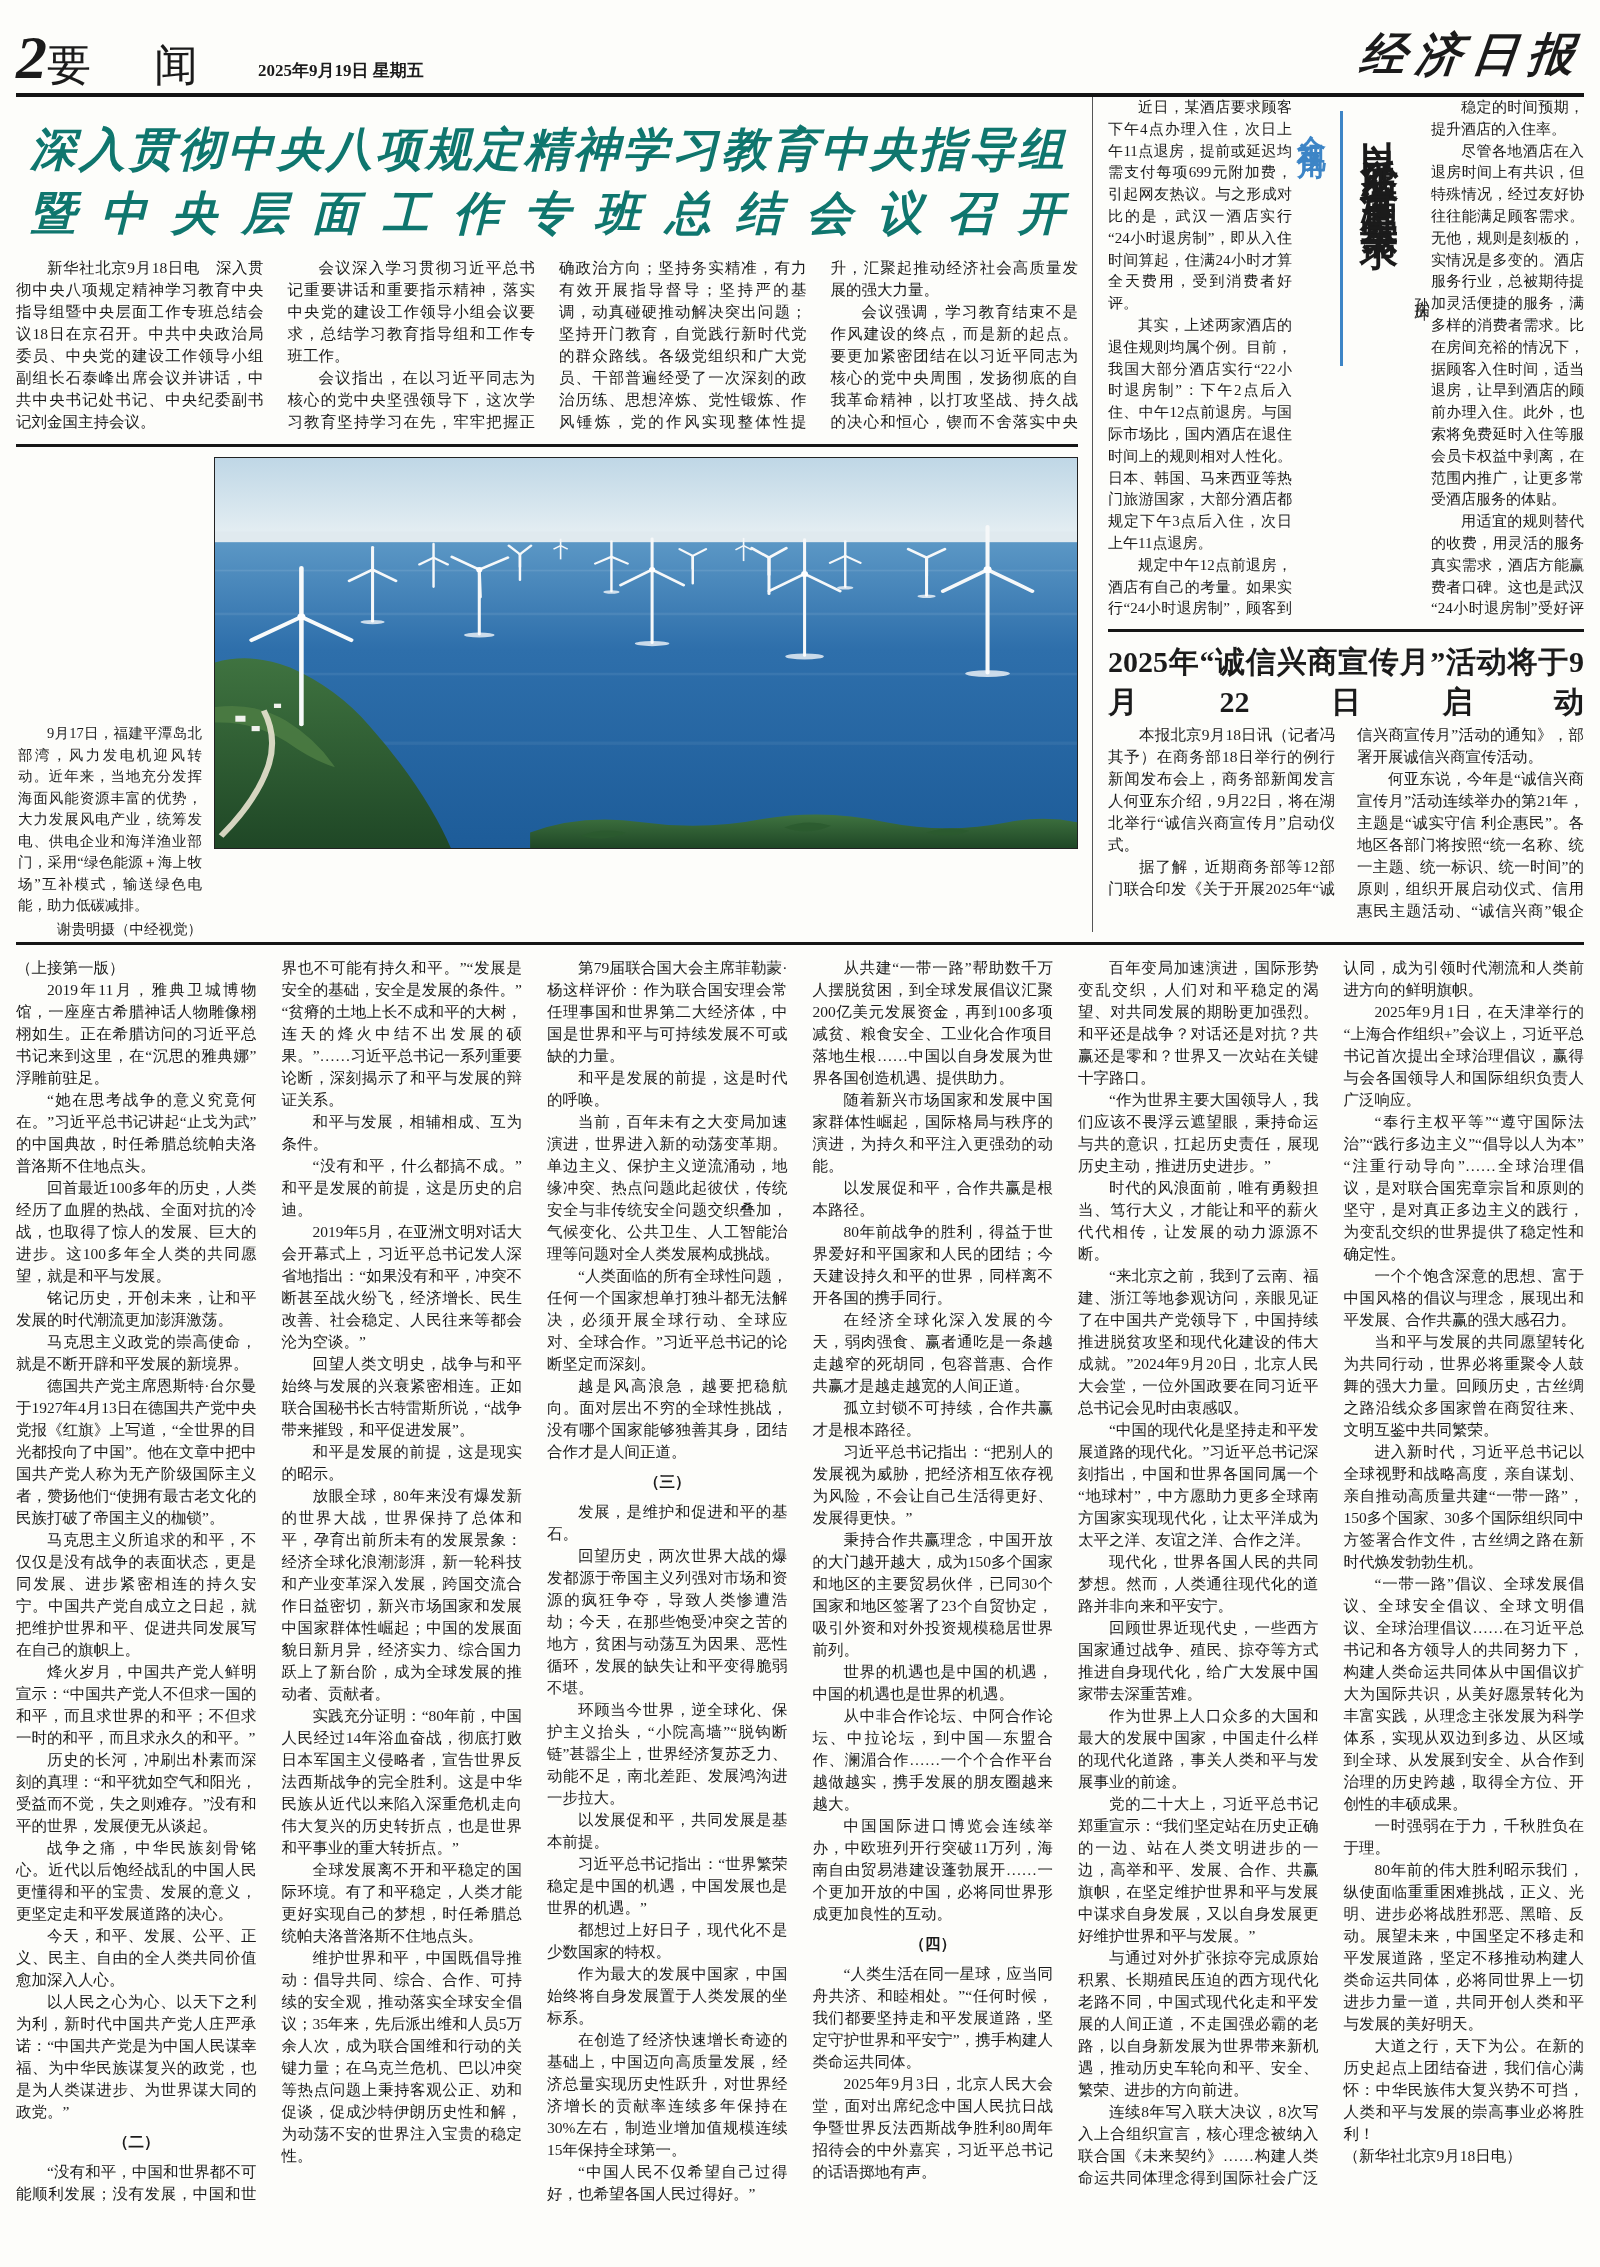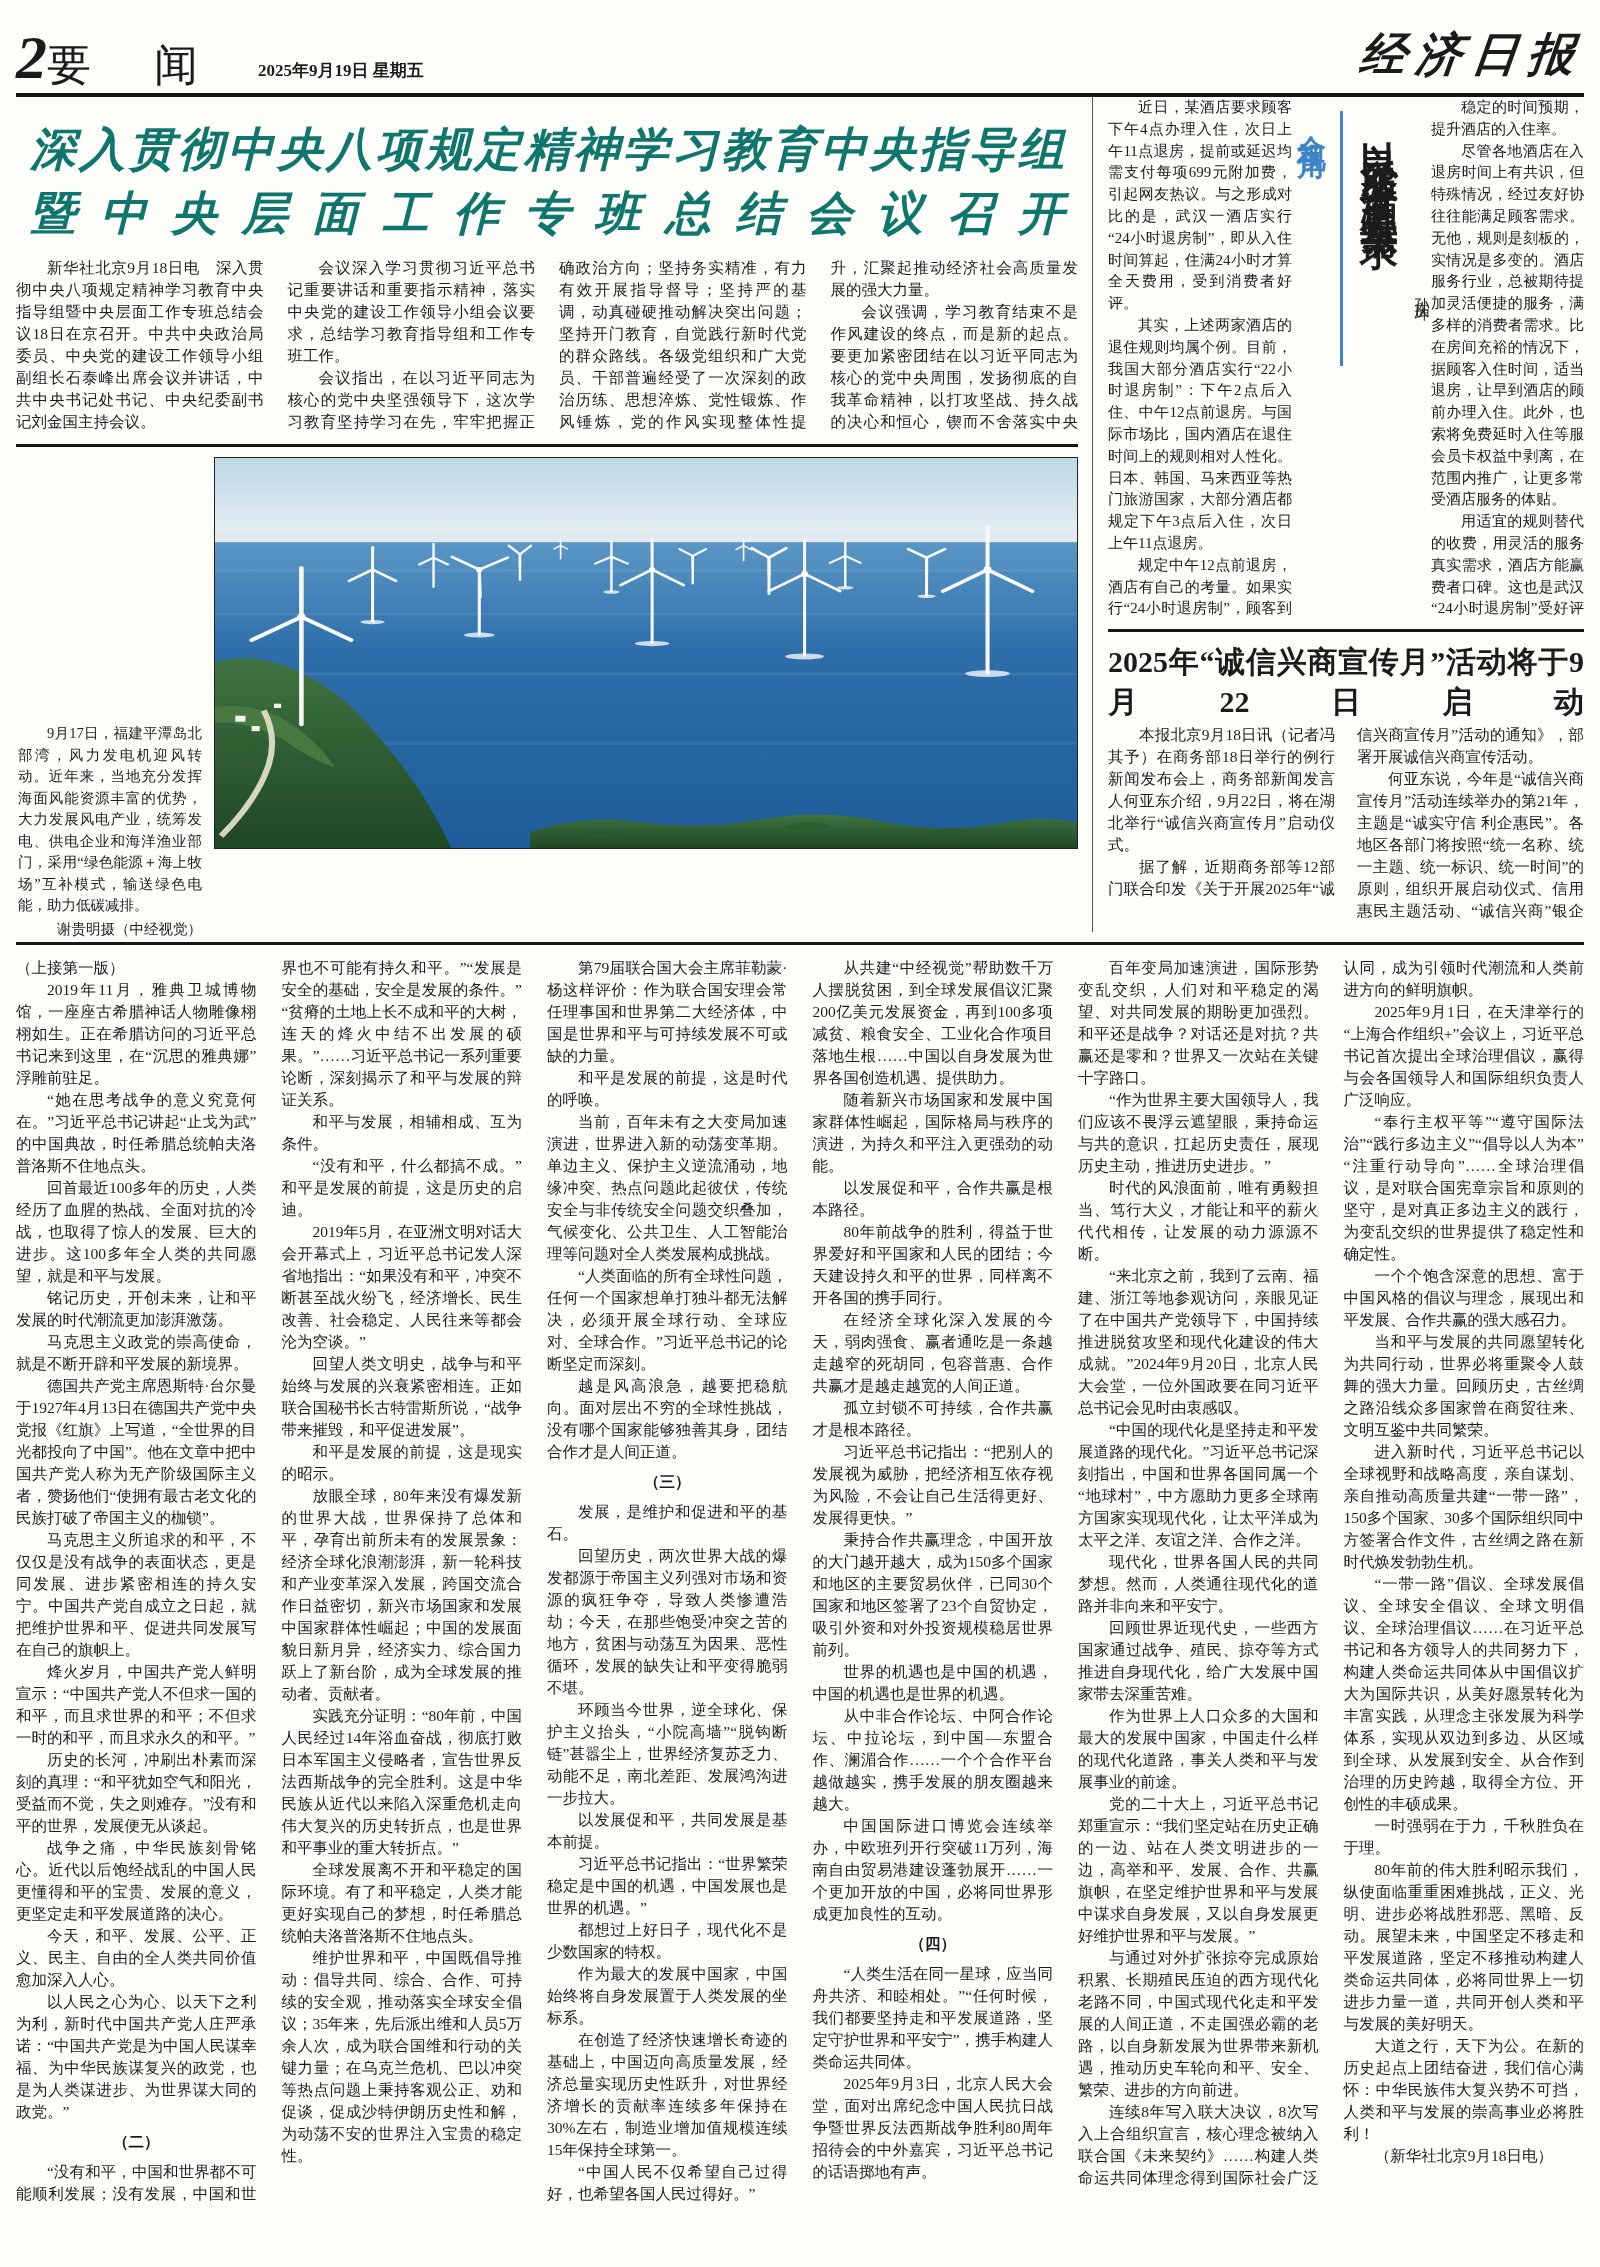--- a/index.html
+++ b/index.html
@@ -46,21 +46,21 @@
   .chengxin-headline{margin:6px 0 2px;font-size:30px;font-weight:900;line-height:40px;
                      text-align:justify;text-align-last:justify;font-family:"Liberation Serif",serif;}
   .chengxin-body{column-count:2;column-gap:22px;height:208px;overflow:hidden;
                  font-size:15.5px;line-height:22px;text-align:justify;}
   .full-rule{height:3px;background:#161616;margin:10px 0 12px;}
   
   .continuation{column-count:6;column-gap:25px;height:1318px;overflow:hidden;
                 font-size:15.5px;line-height:22px;text-align:justify;}
   .continuation p.opener{text-indent:0;}
   .continuation p.sec-mark{text-align:center;text-indent:0;font-weight:bold;margin:8px 0;}
-  .continuation p.signoff{text-align:center;text-indent:0;}
+  .continuation p.signoff{text-align:left;text-indent:0;}
 </style>
 </head>
 <body>
 
 <div class="page">
 
   <header class="masthead">
     <span class="page-num">2</span>
     <span class="section-name">要 闻</span>
     <span class="edition-date">2025年9月19日 星期五</span>
@@ -287,21 +287,21 @@
       <p class="sec-mark">（三）</p>
       <p>发展，是维护和促进和平的基石。</p>
       <p>回望历史，两次世界大战的爆发都源于帝国主义列强对市场和资源的疯狂争夺，导致人类惨遭浩劫；今天，在那些饱受冲突之苦的地方，贫困与动荡互为因果、恶性循环，发展的缺失让和平变得脆弱不堪。</p>
       <p>环顾当今世界，逆全球化、保护主义抬头，“小院高墙”“脱钩断链”甚嚣尘上，世界经济复苏乏力、动能不足，南北差距、发展鸿沟进一步拉大。</p>
       <p>以发展促和平，共同发展是基本前提。</p>
       <p>习近平总书记指出：“世界繁荣稳定是中国的机遇，中国发展也是世界的机遇。”</p>
       <p>都想过上好日子，现代化不是少数国家的特权。</p>
       <p>作为最大的发展中国家，中国始终将自身发展置于人类发展的坐标系。</p>
       <p>在创造了经济快速增长奇迹的基础上，中国迈向高质量发展，经济总量实现历史性跃升，对世界经济增长的贡献率连续多年保持在30%左右，制造业增加值规模连续15年保持全球第一。</p>
       <p>“中国人民不仅希望自己过得好，也希望各国人民过得好。”</p>
-      <p>从共建“中经视觉”帮助数千万人摆脱贫困，到全球发展倡议汇聚200亿美元发展资金，再到100多项减贫、粮食安全、工业化合作项目落地生根……中国以自身发展为世界各国创造机遇、提供助力。</p>
+      <p>从共建“一带一路”帮助数千万人摆脱贫困，到全球发展倡议汇聚200亿美元发展资金，再到100多项减贫、粮食安全、工业化合作项目落地生根……中国以自身发展为世界各国创造机遇、提供助力。</p>
       <p>随着新兴市场国家和发展中国家群体性崛起，国际格局与秩序的演进，为持久和平注入更强劲的动能。</p>
       <p>以发展促和平，合作共赢是根本路径。</p>
       <p>80年前战争的胜利，得益于世界爱好和平国家和人民的团结；今天建设持久和平的世界，同样离不开各国的携手同行。</p>
       <p>在经济全球化深入发展的今天，弱肉强食、赢者通吃是一条越走越窄的死胡同，包容普惠、合作共赢才是越走越宽的人间正道。</p>
       <p>孤立封锁不可持续，合作共赢才是根本路径。</p>
       <p>习近平总书记指出：“把别人的发展视为威胁，把经济相互依存视为风险，不会让自己生活得更好、发展得更快。”</p>
       <p>秉持合作共赢理念，中国开放的大门越开越大，成为150多个国家和地区的主要贸易伙伴，已同30个国家和地区签署了23个自贸协定，吸引外资和对外投资规模稳居世界前列。</p>
       <p>世界的机遇也是中国的机遇，中国的机遇也是世界的机遇。</p>
       <p>从中非合作论坛、中阿合作论坛、中拉论坛，到中国—东盟合作、澜湄合作……一个个合作平台越做越实，携手发展的朋友圈越来越大。</p>
       <p>中国国际进口博览会连续举办，中欧班列开行突破11万列，海南自由贸易港建设蓬勃展开……一个更加开放的中国，必将同世界形成更加良性的互动。</p>

